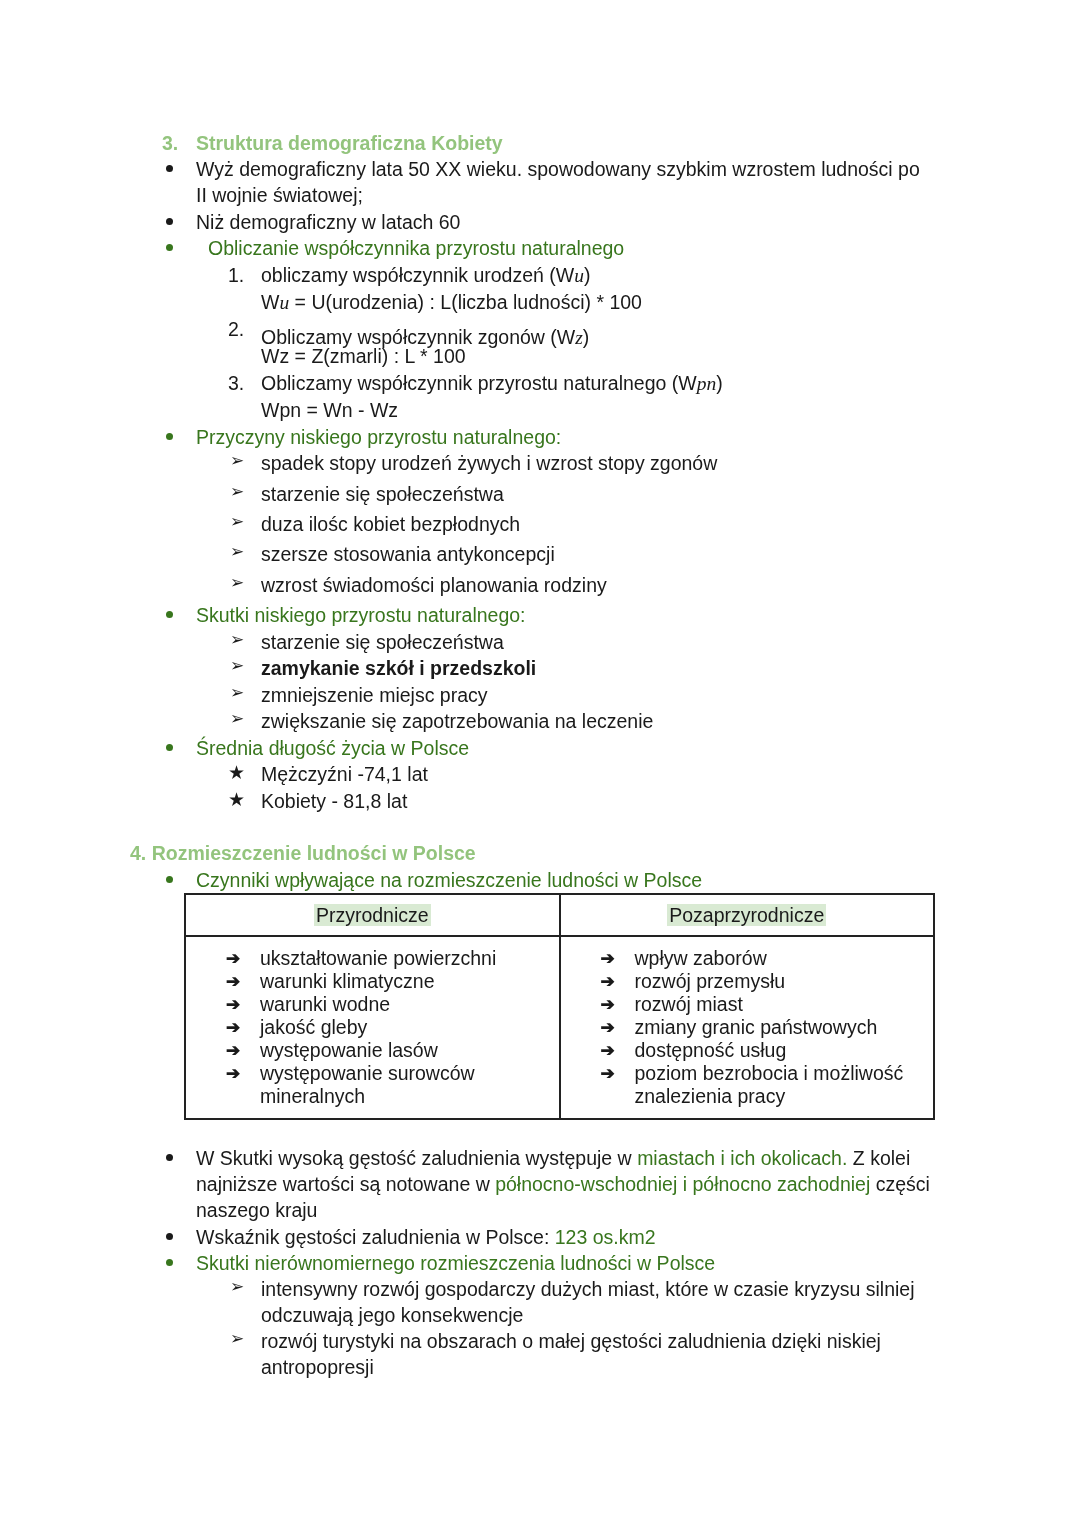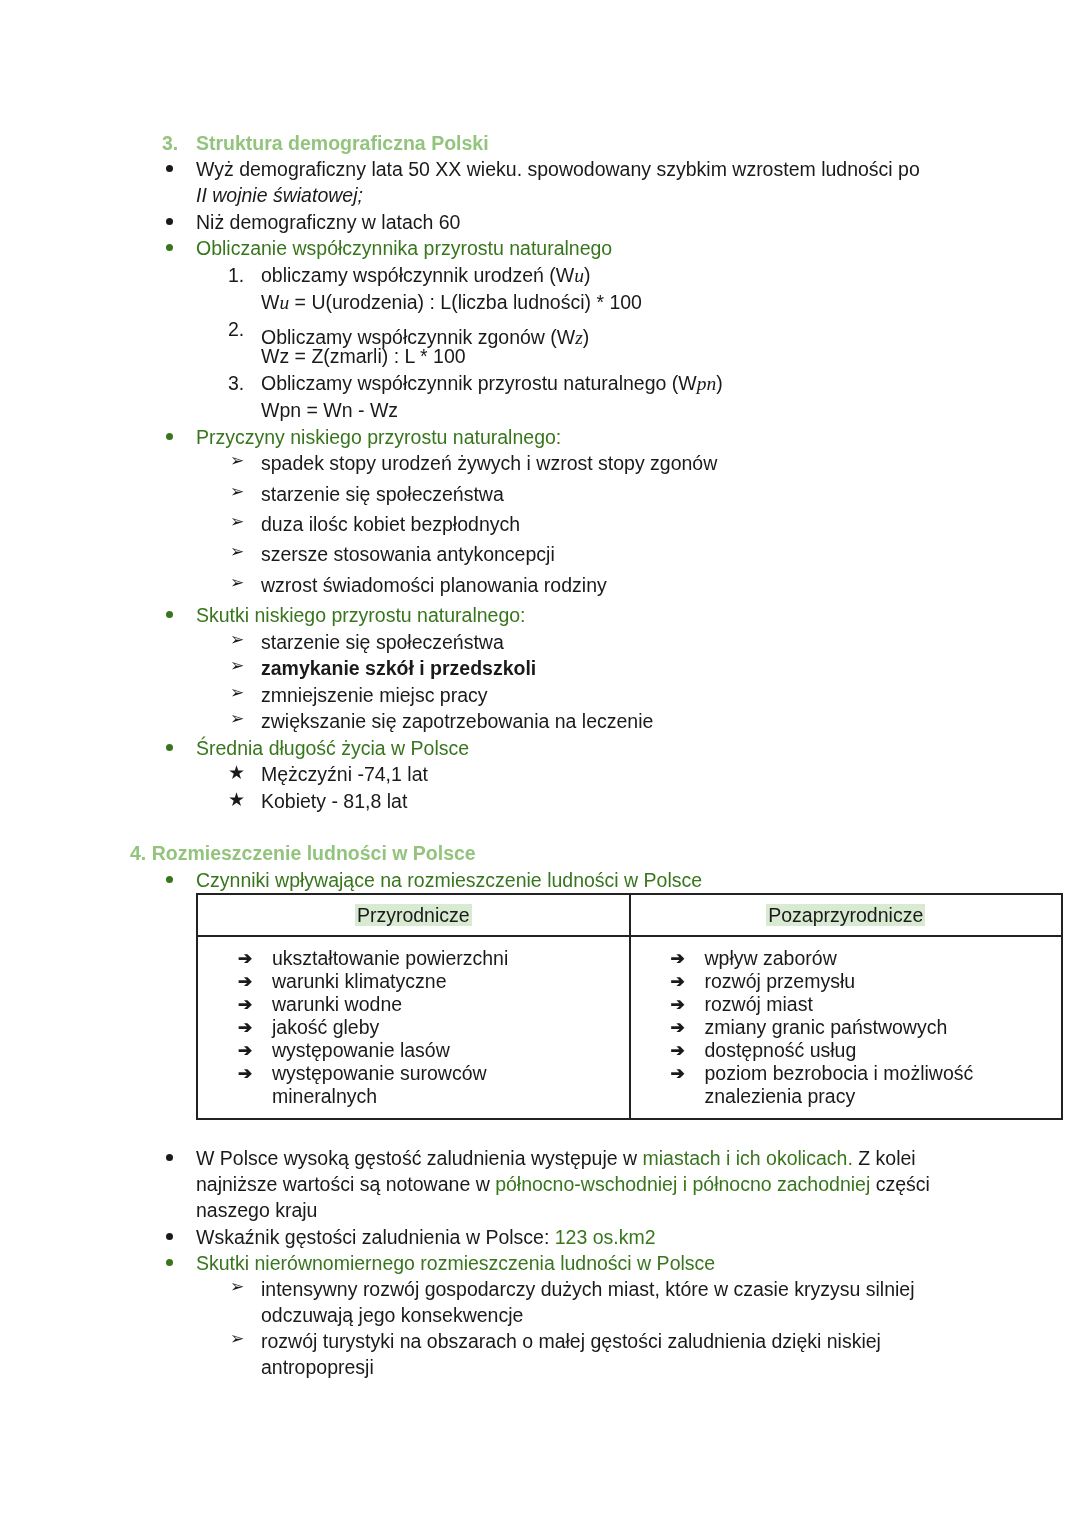--- a/index.html
+++ b/index.html
@@ -11,49 +11,49 @@
     .page { position: absolute; left: 0; top: 0; width: 1080px; }
     .abs { position: absolute; white-space: nowrap; line-height: 26px; }
     .h-light { color: #93c47d; font-weight: bold; }
     .green { color: #38761d; }
     .bullet-dot { position: absolute; width: 7px; height: 7px; border-radius: 50%; background: #1a1a1a; }
     .bullet-dot.green-dot { background: #38761d; }
     .arrow { position: absolute; font-size: 17px; }
     .star { position: absolute; font-size: 19px; }
     .italic-math { font-family: "Liberation Serif", serif; font-style: italic; }
     table.factors {
-      position: absolute; left: 196px; top: 893px; width: 867px;
+      position: absolute; left: 184px; top: 893px; width: 751px;
       border-collapse: collapse; table-layout: fixed; padding-left: 46px;
     }
     table.factors td, table.factors th {
       border: 2px solid #222; vertical-align: top; padding: 0;
     }
     table.factors th { height: 40px; font-weight: normal; text-align: center; vertical-align: middle; }
     .hl { background: #d9ead3; padding: 0 2px; }
     .cell-list { list-style: none; margin: 0; padding: 10px 0 10px 40px; }
     .cell-list li { position: relative; padding-left: 34px; line-height: 23px; }
     .cell-list li .ar { position: absolute; left: 0; top: 0; font-size: 17px; font-weight: bold; }
   </style>
 </head>
 <body>
 
 <div class="page">
 
   <div class="abs h-light" style="left:162px; top:130px;">3.</div>
-  <div class="abs h-light" style="left:196px; top:130px;">Struktura demograficzna Polski</div>
+  <div class="abs h-light" style="left:196px; top:130px;">Struktura demograficzna Kobiety</div>
 
   <span class="bullet-dot" style="left:166px; top:165px;"></span>
   <div class="abs" style="left:196px; top:156px;">Wyż demograficzny lata 50 XX wieku. spowodowany szybkim wzrostem ludności po</div>
-  <div class="abs" style="left:196px; top:182px;font-style:italic;">II wojnie światowej;</div>
+  <div class="abs" style="left:196px; top:182px;">II wojnie światowej;</div>
 
   <span class="bullet-dot" style="left:166px; top:218px;"></span>
   <div class="abs" style="left:196px; top:209px;">Niż demograficzny w latach 60</div>
 
   <span class="bullet-dot green-dot" style="left:166px; top:244px;"></span>
-  <div class="abs green" style="left:196px; top:235px;">Obliczanie współczynnika przyrostu naturalnego</div>
+  <div class="abs green" style="left:208px; top:235px;">Obliczanie współczynnika przyrostu naturalnego</div>
 
   <div class="abs" style="left:228px; top:262px;">1.</div>
   <div class="abs" style="left:261px; top:262px;"><span>obliczamy współczynnik urodzeń (W</span><span class="italic-math">u</span><span>)</span></div>
   <div class="abs" style="left:261px; top:289px;"><span>W</span><span class="italic-math">u</span><span> = U(urodzenia) : L(liczba ludności) * 100</span></div>
 
   <div class="abs" style="left:228px; top:316px;">2.</div>
   <div class="abs" style="left:261px; top:316px;margin-top:8px;"><span>Obliczamy współczynnik zgonów (W</span><span class="italic-math">z</span><span>)</span></div>
   <div class="abs" style="left:261px; top:343px;">Wz = Z(zmarli) : L * 100</div>
 
   <div class="abs" style="left:228px; top:370px;">3.</div>
@@ -124,21 +124,21 @@
           <li><span class="ar">➔</span><span>zmiany granic państwowych</span></li>
           <li><span class="ar">➔</span><span>dostępność usług</span></li>
           <li style="width:290px;"><span class="ar">➔</span><span>poziom bezrobocia i możliwość znalezienia pracy</span></li>
         </ul>
       </td>
     </tr>
   </tbody>
     </table>
 
   <span class="bullet-dot" style="left:166px; top:1154px;"></span>
-  <div class="abs" style="left:196px; top:1145px;"><span>W Polsce wysoką gęstość zaludnienia występuje w </span><span class="green">miastach i ich okolicach.</span><span> Z kolei</span></div>
+  <div class="abs" style="left:196px; top:1145px;"><span>W Skutki wysoką gęstość zaludnienia występuje w </span><span class="green">miastach i ich okolicach.</span><span> Z kolei</span></div>
   <div class="abs" style="left:196px; top:1171px;"><span>najniższe wartości są notowane w </span><span class="green">północno-wschodniej i północno zachodniej</span><span> części</span></div>
   <div class="abs" style="left:196px; top:1197px;">naszego kraju</div>
 
   <span class="bullet-dot" style="left:166px; top:1233px;"></span>
   <div class="abs" style="left:196px; top:1224px;"><span>Wskaźnik gęstości zaludnienia w Polsce: </span><span class="green">123 os.km2</span></div>
 
   <span class="bullet-dot green-dot" style="left:166px; top:1259px;"></span>
   <div class="abs green" style="left:196px; top:1250px;">Skutki nierównomiernego rozmieszczenia ludności w Polsce</div>
 
   <span class="arrow" style="left:230px; top:1276px;">➢</span>

